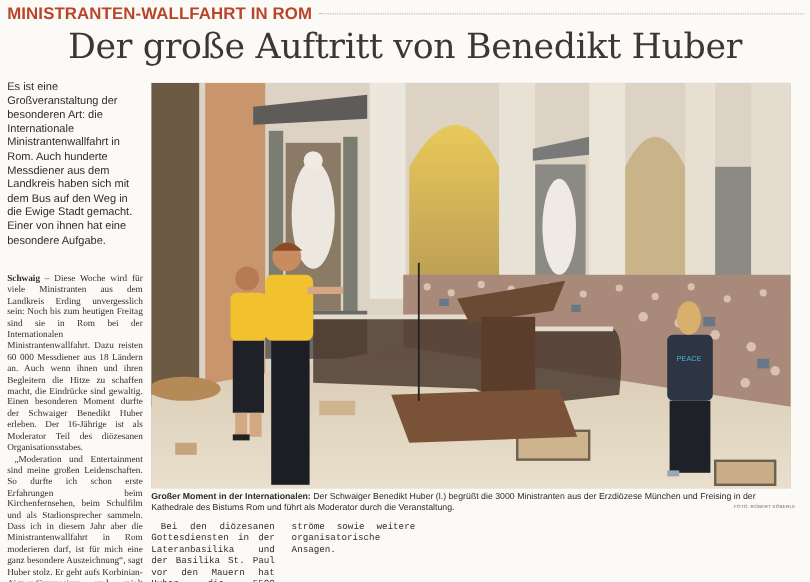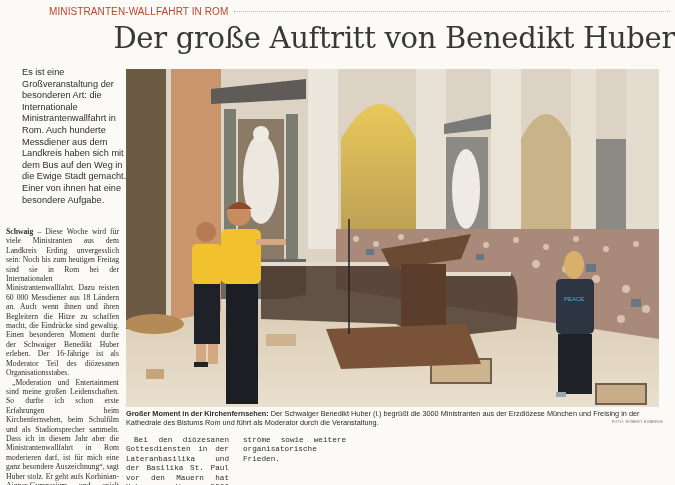--- a/index.html
+++ b/index.html
@@ -3,26 +3,26 @@
 <meta charset="utf-8">
 <style>
   html, body { margin:0; padding:0; }
   body {
     width:675px; height:485px; overflow:hidden;
     background:#fbfaf6; color:#2b2a28;
     font-family:"Liberation Serif", serif;
     position:relative;
   }
   .kicker-row { position:absolute; left:6px; top:6px; width:664px; height:10px; display:flex; align-items:center; }
-  .kicker { font-family:"Liberation Sans", sans-serif; font-weight:normal; font-size:10px; color:#b8452a; letter-spacing:0.1px; white-space:nowrap;margin-left:43px; }
+  .kicker { font-family:"Liberation Sans", sans-serif; font-weight:bold; font-size:14px; color:#b8452a; letter-spacing:0.1px; white-space:nowrap; }
   .kicker-rule { flex:1; margin-left:6px; border-top:1px dotted #bdb9b0; height:0; }
-  .headline { position:absolute; left:0; top:18px; width:675px; text-align:right;
+  .headline { position:absolute; left:0; top:18px; width:675px; text-align:center;
     font-family:"DejaVu Serif", serif; font-size:29px; color:#3a3834; letter-spacing:-0.3px; line-height:40px; }
   .intro { position:absolute; left:6px; top:67px; width:115px;
-    font-family:"Liberation Sans", sans-serif; font-size:9.2px; line-height:11.6px; color:#2e2d2a;margin-left:16px; }
+    font-family:"Liberation Sans", sans-serif; font-size:9.2px; line-height:11.6px; color:#2e2d2a; }
   .body-col { position:absolute; font-size:7.7px; line-height:9.4px; color:#2f2e2b; text-align:justify; hyphens:auto; }
   .body-col b { font-weight:bold;margin-top:35px; }
   .col-left { left:6px; top:227px; width:113px; }
   .col-left p { margin:0; text-indent:0; }
   .col-left p + p { text-indent:6px; }
   .photo { position:absolute; left:126px; top:69px; width:533px; height:338px; overflow:hidden;
     background:linear-gradient(180deg,#d9cfc0 0%,#e7e0d2 40%,#c9b79a 70%,#ddd2c0 100%); }
   .caption { position:absolute; left:126px; top:409px; width:540px;
     font-family:"Liberation Sans", sans-serif; font-size:7.3px; line-height:9.2px; color:#2b2a28; }
   .caption b { font-weight:bold; }
@@ -146,24 +146,24 @@
 
     <rect x="430" y="210" width="38" height="55" fill="#2d3442" rx="5"></rect>
     <ellipse cx="448" cy="196" rx="10" ry="14" fill="#d8b06c"></ellipse>
     <text x="438" y="232" font-family="Liberation Sans, sans-serif" font-size="6" fill="#4bb7e0">PEACE</text>
     <rect x="432" y="265" width="34" height="60" fill="#1e2128"></rect>
     <rect x="430" y="323" width="10" height="5" fill="#9aa8b5"></rect>
   </svg>
 </div>
 
 <div class="caption">
-  <b>Großer Moment in der Kirchenfernsehen:</b><span> Der Schwaiger Benedikt Huber (l.) begrüßt die 3000 Ministranten aus der Erzdiözese München und Freising in der Kathedrale des Bistums Rom und führt als Moderator durch die Veranstaltung.</span>
+  <b>Großer Moment in der Internationalen:</b><span> Der Schwaiger Benedikt Huber (l.) begrüßt die 3000 Ministranten aus der Erzdiözese München und Freising in der Kathedrale des Bistums Rom und führt als Moderator durch die Veranstaltung.</span>
 </div>
 <div class="credit">FOTO: ROBERT KÖBERLE</div>
 
 <div class="bottom-cols">
   <div class="bcol">
     <p class="indent">Bei den diözesanen Gottesdiensten in der Lateranbasilika und der Basilika St. Paul vor den Mauern hat Huber die 5500 Ministranten aus</p>
   </div>
   <div class="bcol">
-    <p>ströme sowie weitere organisatorische Frieden.</p>
+    <p>ströme sowie weitere organisatorische Ansagen.</p>
   </div>
 </div>
 
 </body></html>

